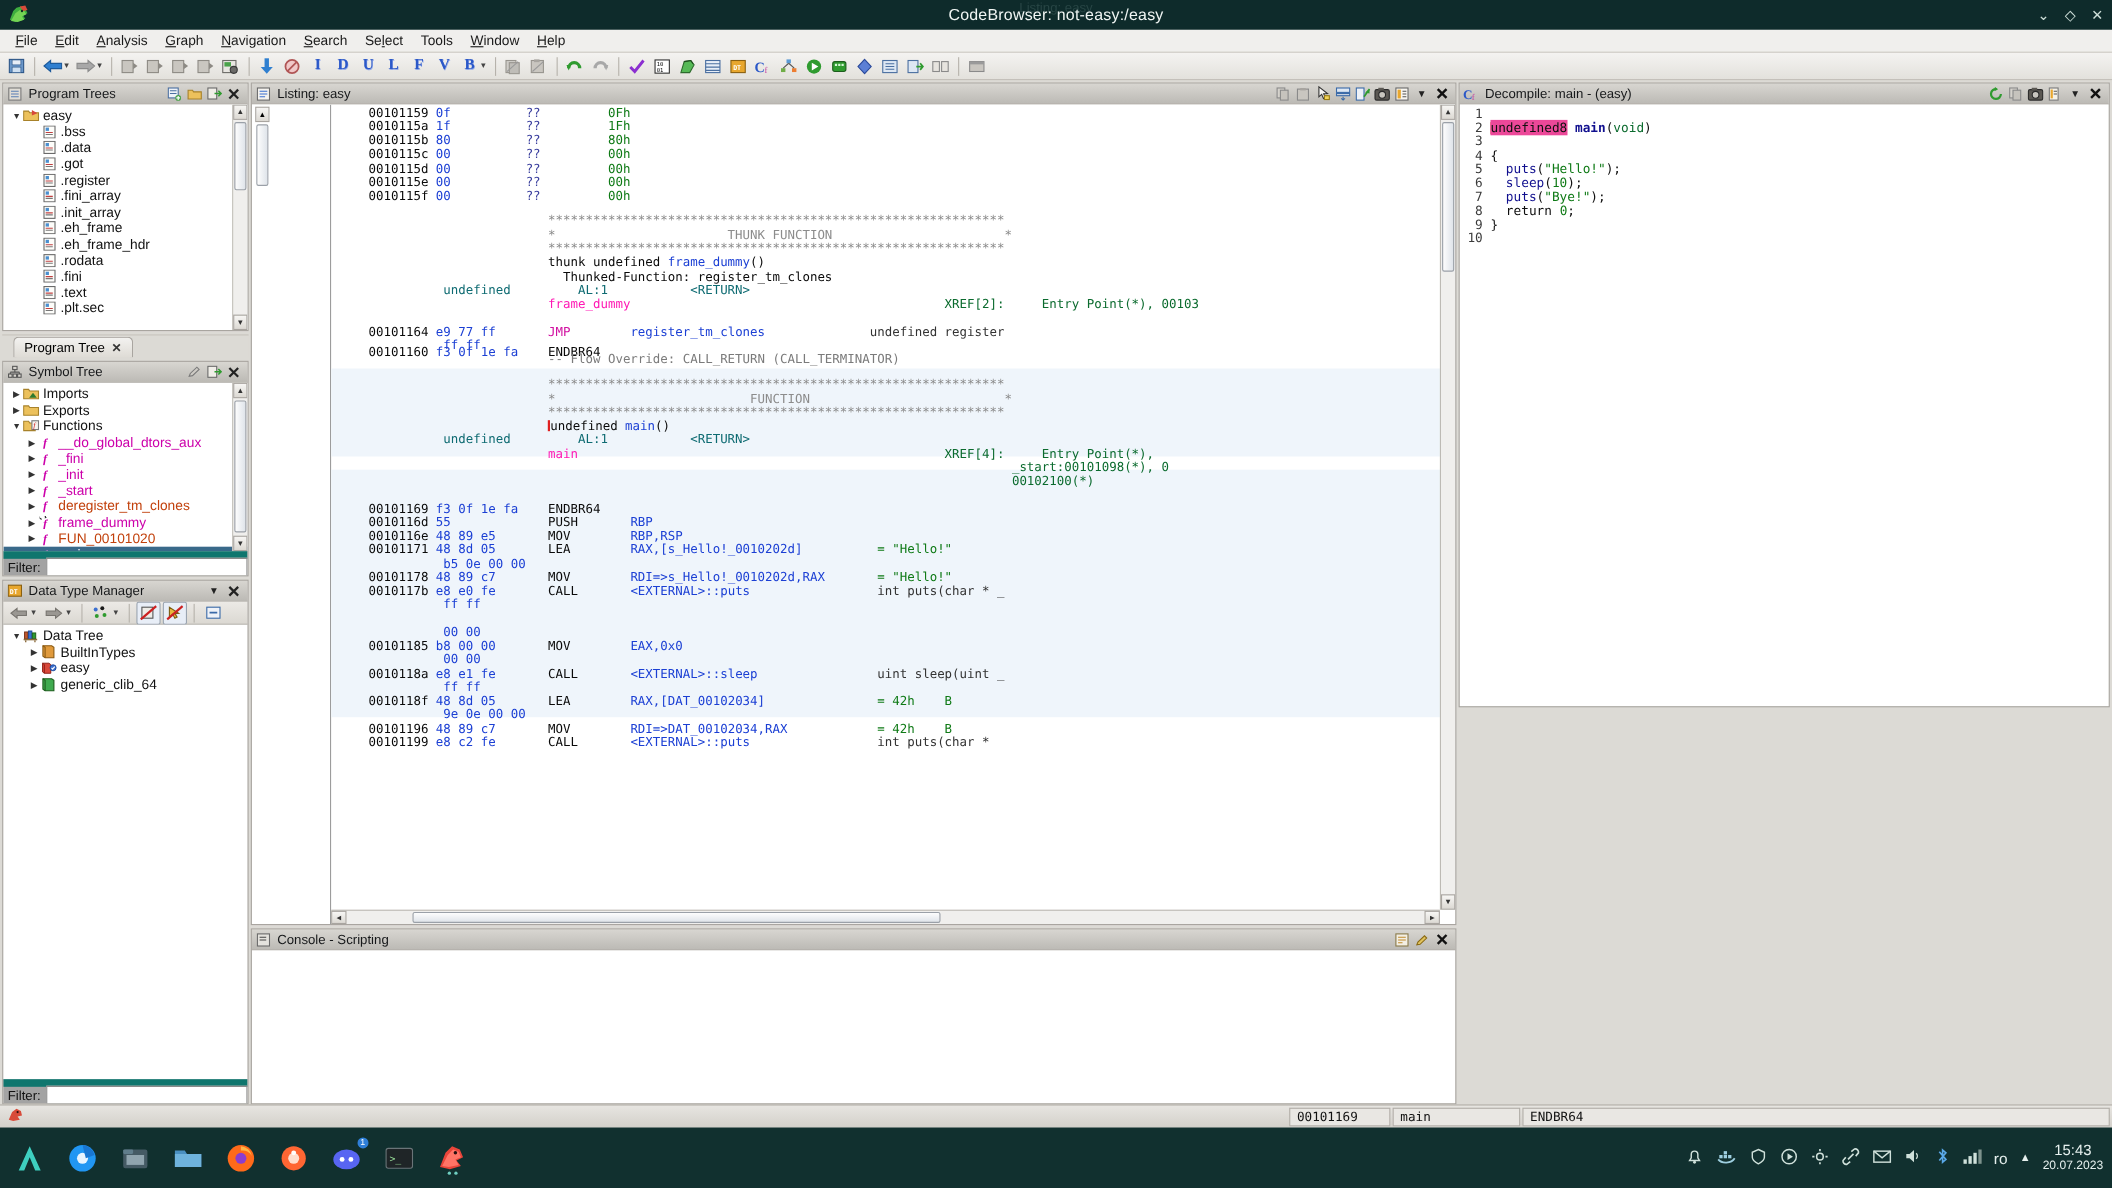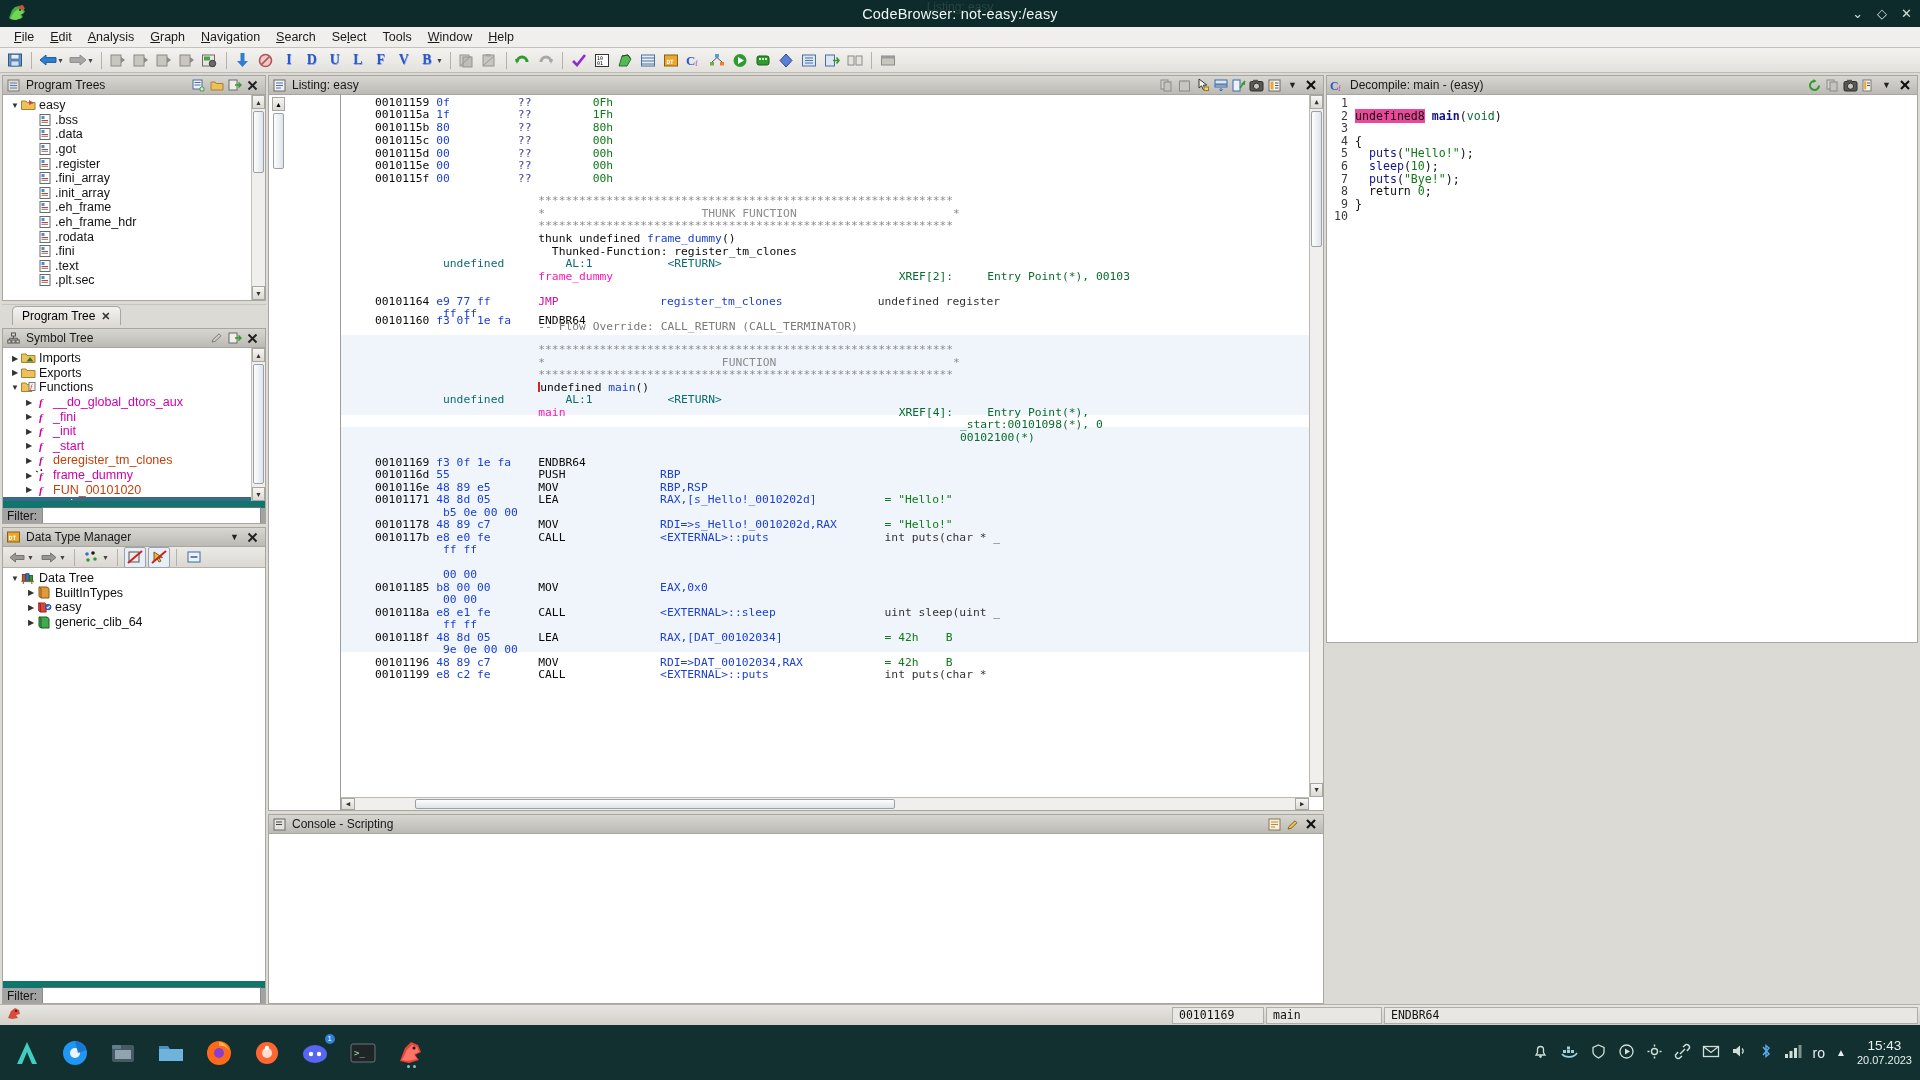--- a/index.html
+++ b/index.html
@@ -48,21 +48,21 @@
   .tbtn.pressed { border: 1px solid #9aa4b0; background: #e8eef7; }
   .tsep { width: 1px; height: 17px; background: #b6b2ab; margin: 0 4px; }
   .tarrow { font-size: 7px; color: #444; margin-left: -3px; margin-right: 2px; }
   .letter-icon {
     font-family: "Liberation Serif", serif; font-weight: bold; font-size: 14px;
     color: #2b58c8; text-shadow: 0.5px 0.5px 0 #8fa7e8;
   }
 
   
   .main-area { flex: 1; display: flex; overflow: hidden; background: #dcdad5; padding: 2px 2px 0 2px; gap: 2px; }
-  .left-col { width: 264px; display: flex; flex-direction: column; gap: 3px; flex: none; }
+  .left-col { width: 224px; display: flex; flex-direction: column; gap: 3px; flex: none; }
 
   
   .panel { background: #dcdad5; border: 1px solid #a9a5a0; display: flex; flex-direction: column; overflow: hidden; }
   .panel-head {
     height: 19px; display: flex; align-items: center; gap: 5px; padding: 0 3px;
     background: linear-gradient(180deg,#d8d6d1 0%, #bcbab5 100%);
     border-bottom: 1px solid #a9a5a0; flex: none;
   }
   .panel-title { font-size: 12px; color: #16181a; white-space: nowrap; overflow: hidden; }
   .panel-head-btns { margin-left: auto; display: flex; align-items: center; gap: 3px; padding-right: 2px; }
@@ -104,21 +104,21 @@
   .gutter { width: 72px; background: #fff; flex: none; position: relative; }
   .gutter-line { position: absolute; right: 0; top: 0; bottom: 0; width: 1px; background: #9c9c9c; }
   .lst-scroll-l { position: absolute; left: 3px; top: 0; bottom: 0; width: 13px; }
   .code-area { flex: 1; position: relative; overflow: hidden; font-family: "DejaVu Sans Mono", monospace; font-size: 11.3px; line-height: 12.35px; }
   .hl-band { position: absolute; left: 0; right: 0; background: #eff5fb; }
   .lrow { position: absolute; left: 0; right: 0; height: 12.35px; white-space: pre; }
   .c-addr { color: #0a0a0a; }
   .c-byte { color: #1b3fd4; }
   .c-mnem { color: #0a0a0a; }
   .c-mnem-flow { color: #d10fa0; }
-  .c-op { color: #1b3fd4; margin-left: 47px; }
+  .c-op { color: #1b3fd4; }
   .c-qq { color: #3a3f9e; }
   .c-val { color: #0f7a16; }
   .c-type { color: #0e6b72; }
   .c-label-pink { color: #ff19b4; }
   .c-cmt { color: #7b7b7b; }
   .c-xref { color: #0b6b2e; }
   .c-eq { color: #0f7a16; }
   .c-plate { color: #8c8c8c; }
   .c-fnname { color: #1b3fd4; }
   .c-sig { color: #0a0a0a; }
@@ -150,21 +150,21 @@
   .d-type { color: #0f0f0f; background: #ec4899; }
   .d-fn { color: #11108f; font-weight: bold; }
   .d-void { color: #0b6b2e; }
   .d-call { color: #11108f; }
   .d-str { color: #0f7a16; }
   .d-num { color: #0f7a16; }
   .d-punc { color: #0f0f0f; }
   .d-caret { display:inline-block; width:2px; height:11px; background:#e02020; vertical-align:-2px; margin-right:-2px;}
 
   
-  .console-wrap { height: 190px; flex: none; display: flex; flex-direction: column; }
+  .console-wrap { height: 160px; flex: none; display: flex; flex-direction: column; }
   .console-body { flex: 1; background: #fff; }
 
   
   .statusbar {
     height: 21px; background: linear-gradient(180deg,#e7e5e1,#d3d0ca); border-top: 1px solid #b4b0aa;
     display: flex; align-items: center; flex: none; gap: 2px; padding: 0 2px;
   }
   .sb-left { width: 1168px; display: flex; align-items: center; padding-left: 4px; }
   .sb-cell { height: 17px; background: #e9e7e3; border: 1px solid #b0aca6; display: flex; align-items: center; padding: 0 6px; font-size: 11.5px; color: #111; font-family: "DejaVu Sans Mono", monospace; }
   .sb-addr { width: 92px; }

